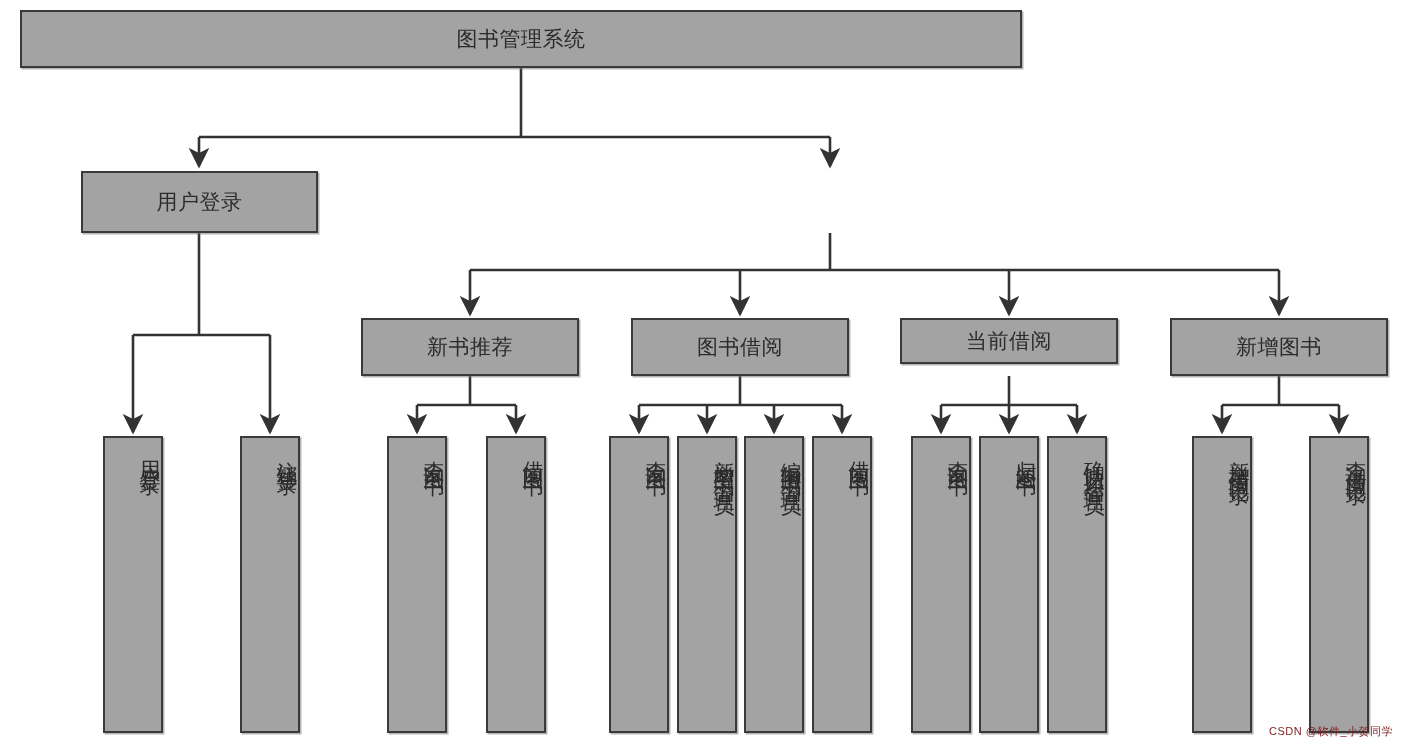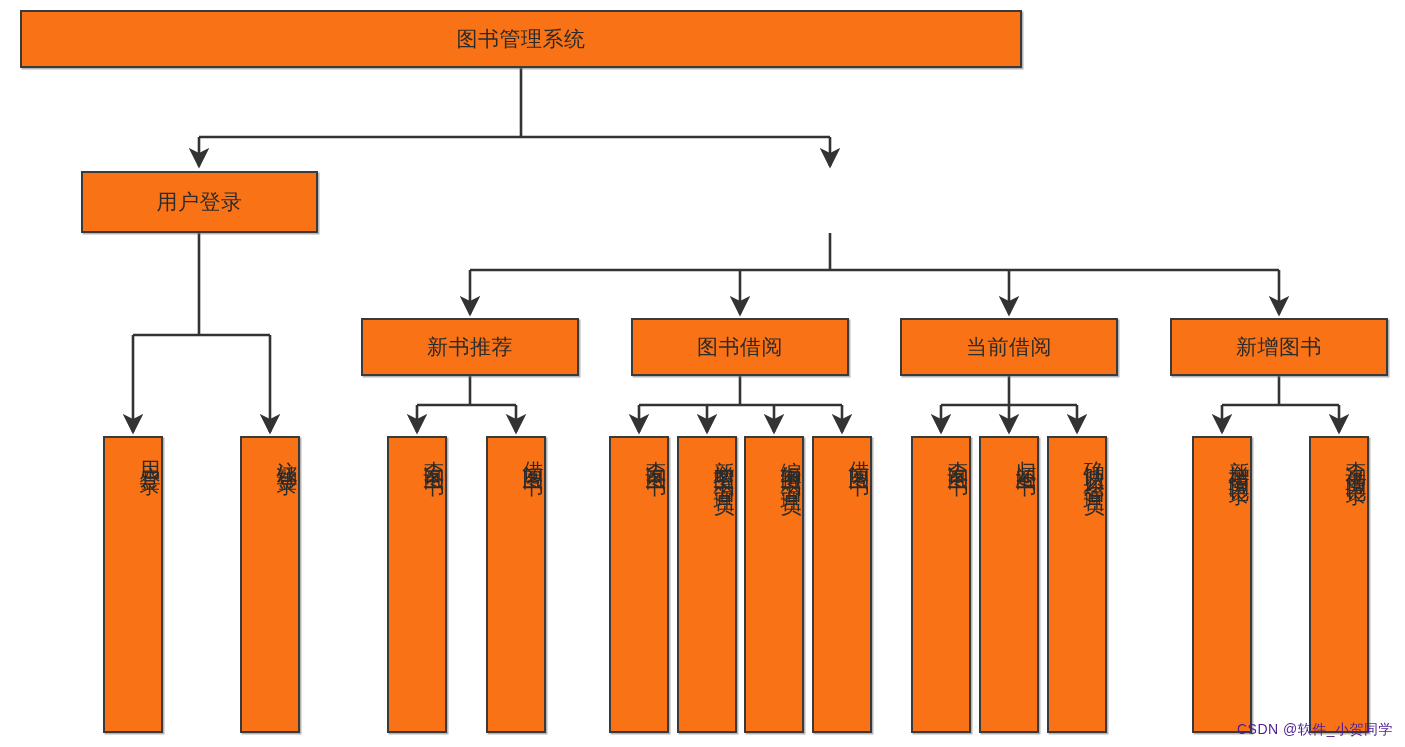--- a/index.html
+++ b/index.html
@@ -22,21 +22,21 @@
     position: absolute;
     left: 0;
     top: 0;
     width: 1405px;
     height: 747px;
     pointer-events: none;
   }
   .node {
     position: absolute;
     box-sizing: border-box;
-    background: #f97316;
+    background: #a3a3a3;
     border: 2px solid #3a3a3a;
     box-shadow: 1.5px 1.5px 0 0 rgba(120,120,120,0.55);
     display: flex;
     align-items: center;
     justify-content: center;
     z-index: 2;
   }
   .node-label {
     color: #2b2b2b;
     font-size: 21px;
@@ -61,22 +61,22 @@
     line-height: 1.0;
     letter-spacing: 5px;
     white-space: nowrap;
     text-align: center;
     width: 100%;
   }
   #watermark {
     position: absolute;
     right: 12px;
     bottom: 8px;
-    color: #4c1d95;
-    font-size: 14px;
+    color: #7f1d1d;
+    font-size: 11px;
     letter-spacing: 0.5px;
     white-space: nowrap;
     z-index: 5;
     user-select: none;
   }
 </style>
 </head>
 <body>
 
 <div id="diagram-root">
@@ -142,21 +142,21 @@
 
 
   <div class="node horiz" style="left:361px; top:318px; width:218px; height:58px;">
     <span class="node-label">新书推荐</span>
   </div>
 
   <div class="node horiz" style="left:631px; top:318px; width:218px; height:58px;">
     <span class="node-label">图书借阅</span>
   </div>
 
-  <div class="node horiz" style="left:900px; top:318px; width:218px; height:58px;">
+  <div class="node horiz" style="left:900px; top:318px; width:218px; height:46px;">
     <span class="node-label">当前借阅</span>
   </div>
 
   <div class="node horiz" style="left:1170px; top:318px; width:218px; height:58px;">
     <span class="node-label">新增图书</span>
   </div>
 
   <div class="node vert" style="left:103px; top:436px; width:60px; height:297px;">
     <span class="node-label">用户登录</span>
   </div>

